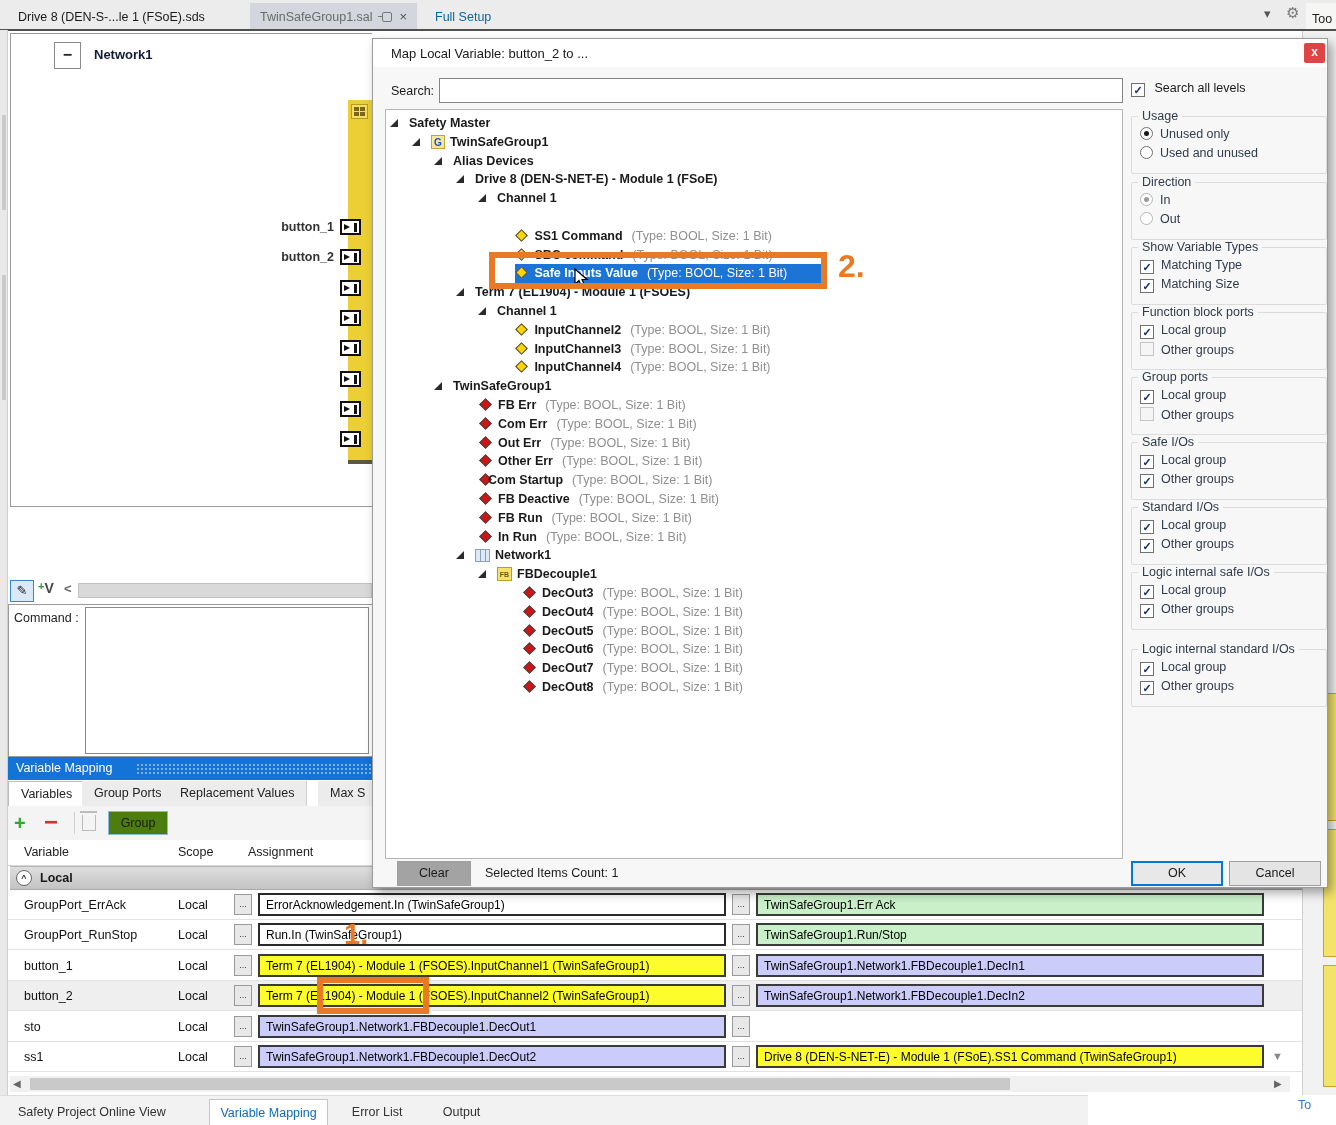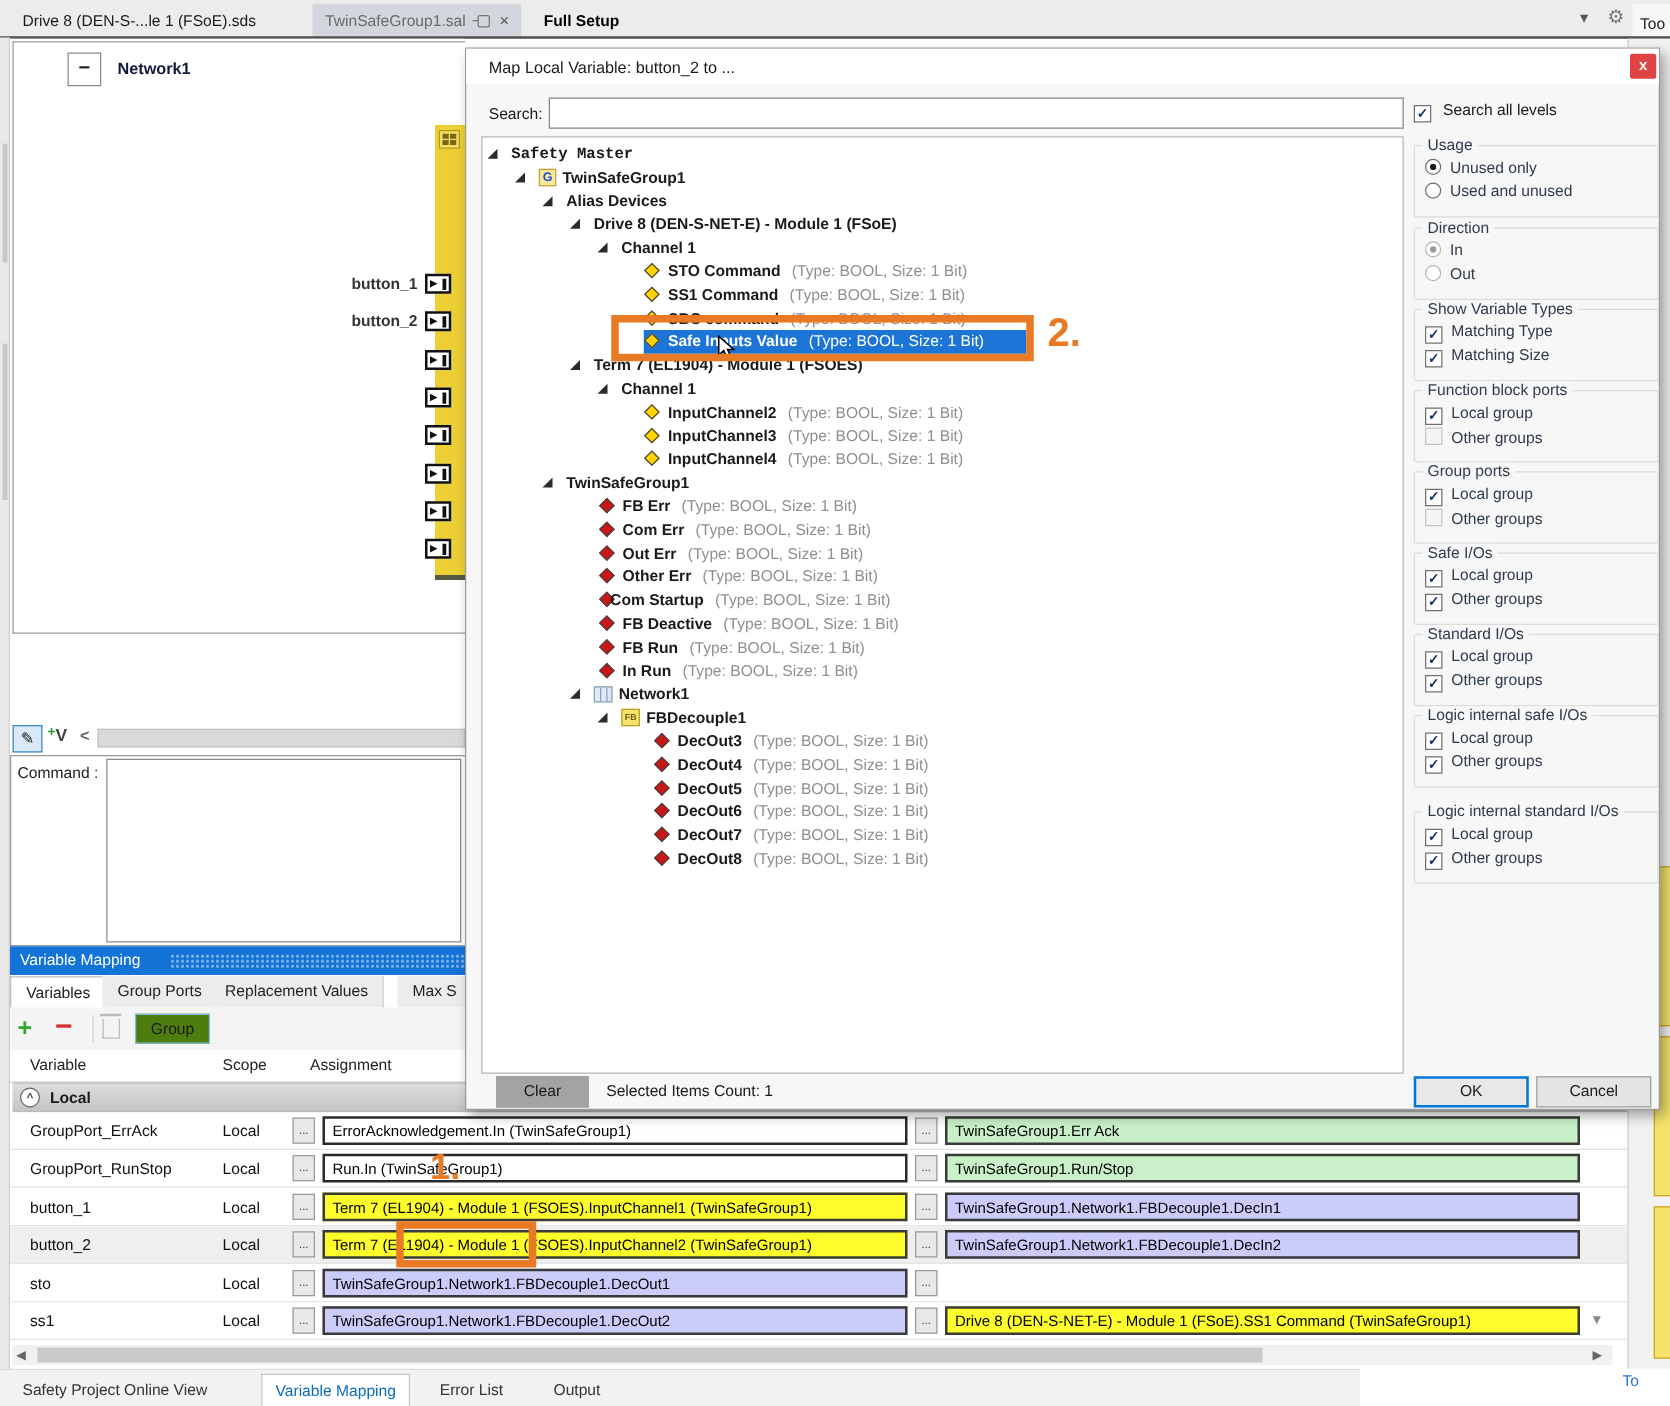--- a/index.html
+++ b/index.html
@@ -5,21 +5,21 @@
   * { margin:0; padding:0; box-sizing:border-box; }
   body { font-family:"Liberation Sans", sans-serif; background:#fff; }
   #root { position:relative; width:1336px; height:1125px; overflow:hidden; background:#fff; font-size:12.5px; color:#1a1a1a; }
   .abs { position:absolute; }
 
   
   #tabbar { left:0; top:0; width:1336px; height:30px; background:#ececec; }
   .doc-tab { position:absolute; top:3px; height:27px; display:flex; align-items:center; padding:0 10px; font-size:12.5px; white-space:nowrap; }
   #tab-drive { left:8px; color:#1a1a1a; }
   #tab-twinsafe { left:250px; background:#d4d6de; color:#6a6a6a; }
-  #tab-fullsetup { left:425px; color:#000000; font-weight:bold; }
+  #tab-fullsetup { left:425px; color:#0369a1; font-weight:normal; }
   .tab-pin { display:inline-block; width:10px; height:10px; border:1.5px solid #777; border-radius:2px; margin-left:9px; position:relative; }
   .tab-pin::after { content:""; position:absolute; left:-5px; top:3px; width:5px; height:1.5px; background:#777; }
   .tab-x { margin-left:8px; color:#555; font-size:13px; }
   #tabbar-underline { left:0; top:29px; width:1336px; height:2px; background:#4f4f4f; }
   #bar-dropdown { left:1264px; top:6px; color:#555; font-size:13px; }
   #bar-gear { left:1286px; top:4px; color:#777; font-size:15px; }
   #tab-tools { left:1306px; top:3px; height:27px; padding:5px 6px 0 6px; background:#f6f6f4; color:#222; font-size:12.5px; }
 
   
   #left-strip { left:0; top:30px; width:8px; height:1095px; background:#e9e9e9; border-right:1px solid #d0d0d0; }
@@ -346,21 +346,21 @@
     <span id="dlg-search-label">Search:</span>
     <input id="dlg-search-input" value="" style="">
     <div id="dlg-searchall">
       <span class="cb">✓</span>
       <span class="lbl" style="margin-left:6px;font-size:12.5px">Search all levels</span>
     </div>
     <div id="tree-panel">
         <div class="tree-row" style="top: 4px;">
           <div class="tree-exp" style="left: 4px;"></div>
           <div style="position: absolute; left: 21px; top: 0px;">
-            <div class="tree-lab" style="left: 2px; position: absolute; font-family: Liberation Mono, monospace;">Safety Master</div>
+            <div class="tree-lab" style="left: 2px; position: absolute;">Safety Master</div>
           </div>
         </div>
         <div class="tree-row" style="top: 22.8px;">
           <div class="tree-exp" style="left: 26px;"></div>
           <div style="position: absolute; left: 43px; top: 0px;">
             <div class="gicon" style="left: 2px;">G</div>
             <div class="tree-lab" style="left: 21px; position: absolute;">TwinSafeGroup1</div>
           </div>
         </div>
         <div class="tree-row" style="top: 41.6px;">
@@ -374,26 +374,20 @@
           <div style="position: absolute; left: 87px; top: 0px;">
             <div class="tree-lab" style="left: 2px; position: absolute;">Drive 8 (DEN-S-NET-E) - Module 1 (FSoE)</div>
           </div>
         </div>
         <div class="tree-row" style="top: 79.2px;">
           <div class="tree-exp" style="left: 92px;"></div>
           <div style="position: absolute; left: 109px; top: 0px;">
             <div class="tree-lab" style="left: 2px; position: absolute;">Channel 1</div>
           </div>
         </div>
-        <div class="tree-row" style="top: 98px;">
-          <div style="position: absolute; left: 129.4px; top: 0px;">
-            <div class="dia y" style="left: 2px;"></div>
-            <div class="tree-lab" style="left: 19px; position: absolute;">STO Command<span class="tree-typ">(Type: BOOL, Size: 1 Bit)</span></div>
-          </div>
-        </div>
         <div class="tree-row" style="top: 116.8px;">
           <div style="position: absolute; left: 129.4px; top: 0px;">
             <div class="dia y" style="left: 2px;"></div>
             <div class="tree-lab" style="left: 19px; position: absolute;">SS1 Command<span class="tree-typ">(Type: BOOL, Size: 1 Bit)</span></div>
           </div>
         </div>
         <div class="tree-row" style="top: 135.6px;">
           <div style="position: absolute; left: 129.4px; top: 0px;">
             <div class="dia y" style="left: 2px;"></div>
             <div class="tree-lab" style="left: 19px; position: absolute;">SBC command<span class="tree-typ">(Type: BOOL, Size: 1 Bit)</span></div>

